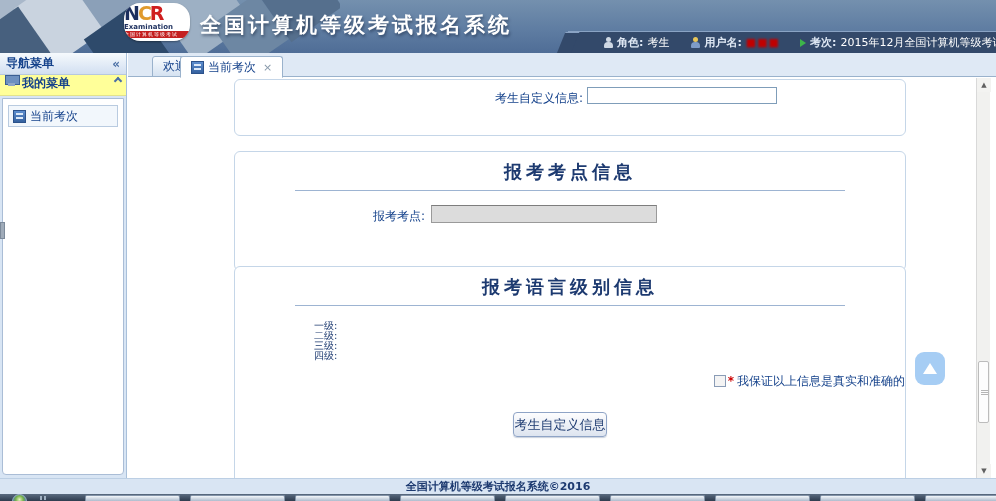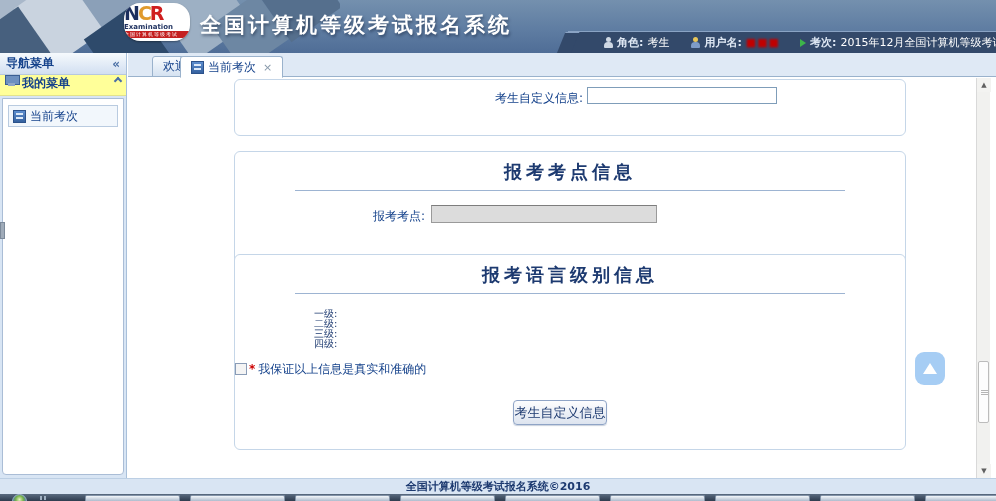--- a/index.html
+++ b/index.html
@@ -81,33 +81,33 @@
          border:1px solid #9ab2cc; border-radius:3px 3px 0 0;
          background:linear-gradient(180deg,#f8fbfe,#d5e2f1); cursor:pointer; display:flex; align-items:center; gap:4px; }
   .tab-welcome { left:24px; }
   .tab-current { left:52px; background:#fff; border-bottom:1px solid #fff; height:22px; }
   .tab-close { color:#8899aa; font-size:11px; margin-left:3px; cursor:pointer; }
 
   .content { position:absolute; left:0; top:25px; width:868px; height:400px; background:#fff; overflow:hidden; }
   .box { position:absolute; left:106px; width:672px; border:1px solid #c5d6e8; border-radius:6px; background:#fff; }
   .box1 { top:1px; height:57px; }
   .box2 { top:73px; height:120px; }
-  .box3 { top:176px; height:196px; }
+  .box3 { top:188px; height:236px; }
   .sec-title { text-align:center; font-family:"DejaVu Serif","Liberation Serif",serif; font-weight:bold;
                font-size:18px; color:#1d3a70; letter-spacing:4px; margin-top:8px; }
   .sec-hr { border:none; border-top:1px solid #9db4d2; margin:6px 60px 0 60px; }
   .f-label { position:absolute; color:#15428b; font-size:12px; text-align:right; white-space:nowrap; }
   .lbl-custom { right:322px; top:10px; }
   .inp-custom { position:absolute; left:352px; top:7px; width:190px; height:17px; border:1px solid #7f9db9;
                 font-size:12px; padding:0 3px; background:#fff; }
   .lbl-site { left:130px; top:56px; text-align:right; width:60px; }
   .inp-site { position:absolute; left:196px; top:53px; width:226px; height:18px; background:#dcdcdc;
               border:1px solid #9a9a9a; border-top-color:#7d7d7d; }
   .levels { position:absolute; left:79px; top:54px; color:#1d3a70; font-size:10px; line-height:10px; }
-  .agree-row { position:absolute; left:0; right:0; top:106px; text-align:left; font-size:12px; color:#15428b; }
+  .agree-row { position:absolute; left:0; right:0; top:106px; text-align:right; font-size:12px; color:#15428b; }
   .cbx { display:inline-block; width:12px; height:12px; border:1px solid #8a9cb6; background:#f4f4f4;
          vertical-align:-2px; cursor:pointer; }
   .req { color:#cc0000; font-weight:bold; margin:0 3px 0 2px; }
   .submit-btn { position:absolute; left:278px; top:145px; width:94px; height:25px; border:1px solid #8fa4c6;
                 border-radius:4px; background:linear-gradient(180deg,#fdfdfe,#dde4ef); color:#1d3a70;
                 font-size:13px; font-family:inherit; cursor:pointer; box-shadow:0 1px 1px rgba(120,140,170,.4); }
   .backtop { position:absolute; left:787px; top:274px; width:30px; height:33px; border-radius:9px;
              background:#a6cdf4; cursor:pointer; display:flex; align-items:center; justify-content:center; }
   .backtop .tri { width:0; height:0; border-left:7px solid transparent; border-right:7px solid transparent;
                   border-bottom:11px solid #fff; }

